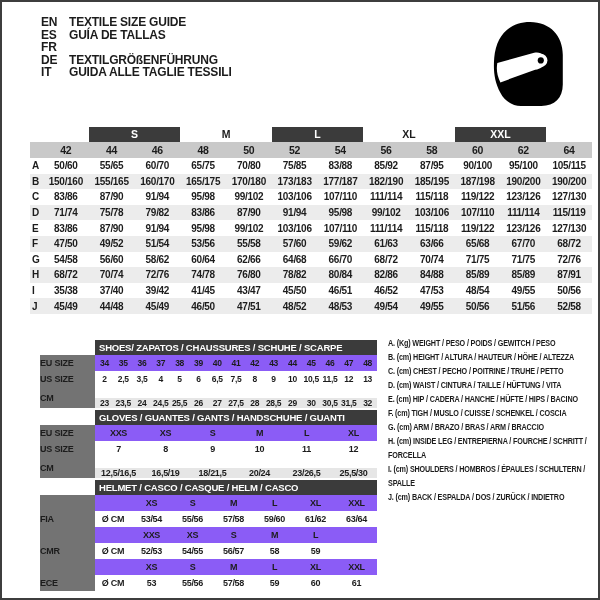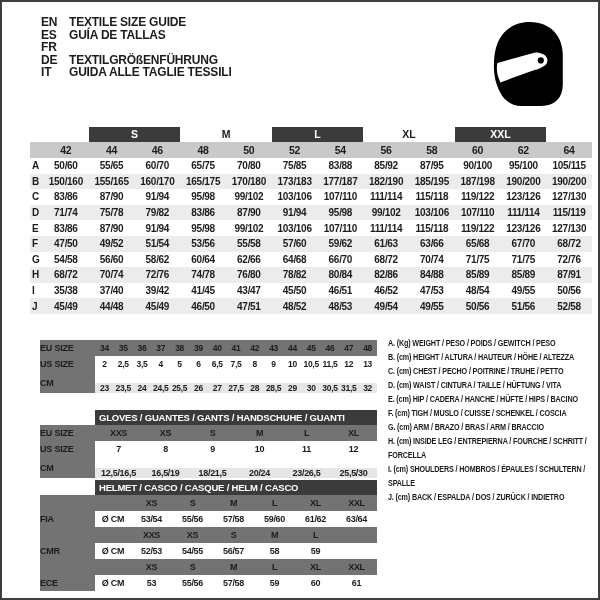--- a/index.html
+++ b/index.html
@@ -27,21 +27,21 @@
   .band{grid-column:span 2;height:15px;line-height:15px;text-align:center;font-size:10.5px;font-weight:bold;}
   .band.dark{background:#3b3b3b;color:#fff;}
   .size-num{font-size:10.5px;}
   
   .ltable{position:absolute;left:38px;width:337px;}
   .lrow{display:grid;align-items:center;height:16px;}
   .lrow .rlabel{font-size:9px;font-weight:bold;letter-spacing:-0.2px;padding-left:0;background:#737373;align-self:stretch;display:flex;align-items:center;}
   .titlebar{background:#3b3b3b;color:#fff;font-size:9.5px;font-weight:bold;height:15px;line-height:15px;padding-left:4px;letter-spacing:-0.2px;white-space:nowrap;}
   .lcell{text-align:center;font-size:9px;font-weight:bold;letter-spacing:-0.3px;white-space:nowrap;align-self:stretch;display:flex;align-items:center;justify-content:center;}
   .shoes .lcell{font-size:8.5px;}
-  .bg-gray{background:#737373;}
+  .bg-gray{background:#8b5cf6;}
   .bg-light{background:#e6e6e6;margin-top:11px;}
   .shoes .lrow,.gloves .lrow{grid-template-columns:55px repeat(var(--n),1fr);}
   .shoes{--n:15;} .gloves{--n:6;}
   .helmetT .lrow{grid-template-columns:55px 36px repeat(6,1fr);}
   .trow-title{display:grid;grid-template-columns:55px 1fr;height:15px;}
   
   .legend{position:absolute;left:386px;top:334px;width:209px;}
   .legend-inner{width:261px;transform:scaleX(0.8);transform-origin:left top;}
   .legend-item{font-size:9px;font-weight:bold;line-height:14px;letter-spacing:-0.2px;}
 </style>
@@ -253,20 +253,24 @@
         <div class="tcell">48/53</div>
         <div class="tcell">49/54</div>
         <div class="tcell">49/55</div>
         <div class="tcell">50/56</div>
         <div class="tcell">51/56</div>
         <div class="tcell">52/58</div>
       </div>
     </div>
 
   <div class="ltable shoes" style="top:338px">
+      <div class="trow-title">
+        <div></div>
+        <div class="titlebar">SHOES/ ZAPATOS / CHAUSSURES / SCHUHE / SCARPE</div>
+      </div>
       <div class="lrow">
         <div class="rlabel">EU SIZE</div>
         <div class="lcell bg-gray">34</div>
         <div class="lcell bg-gray">35</div>
         <div class="lcell bg-gray">36</div>
         <div class="lcell bg-gray">37</div>
         <div class="lcell bg-gray">38</div>
         <div class="lcell bg-gray">39</div>
         <div class="lcell bg-gray">40</div>
         <div class="lcell bg-gray">41</div>

